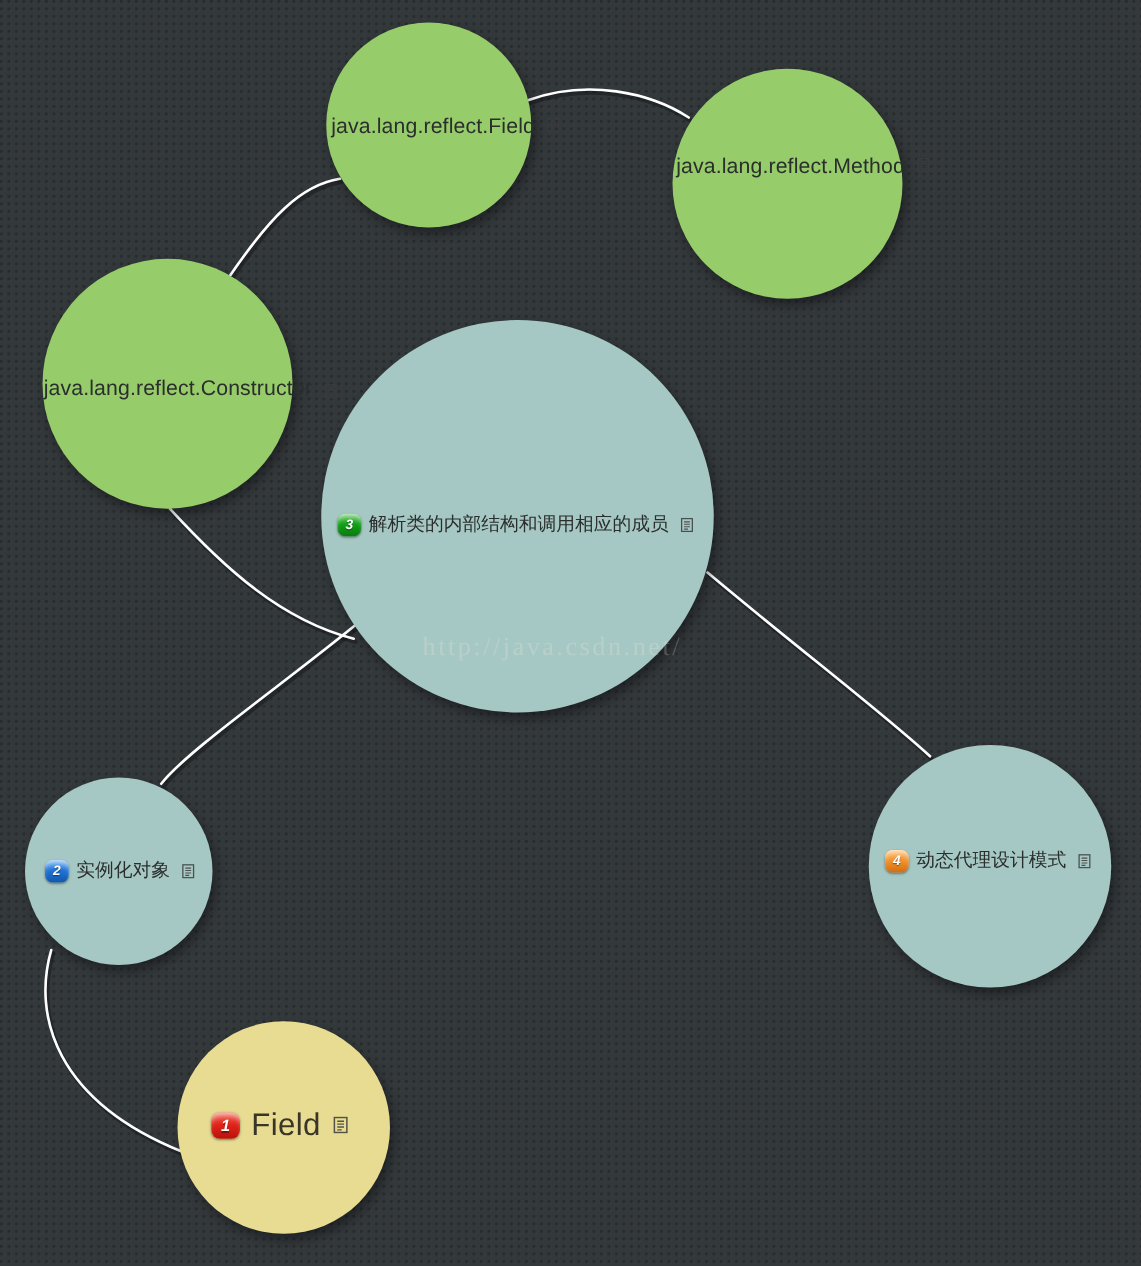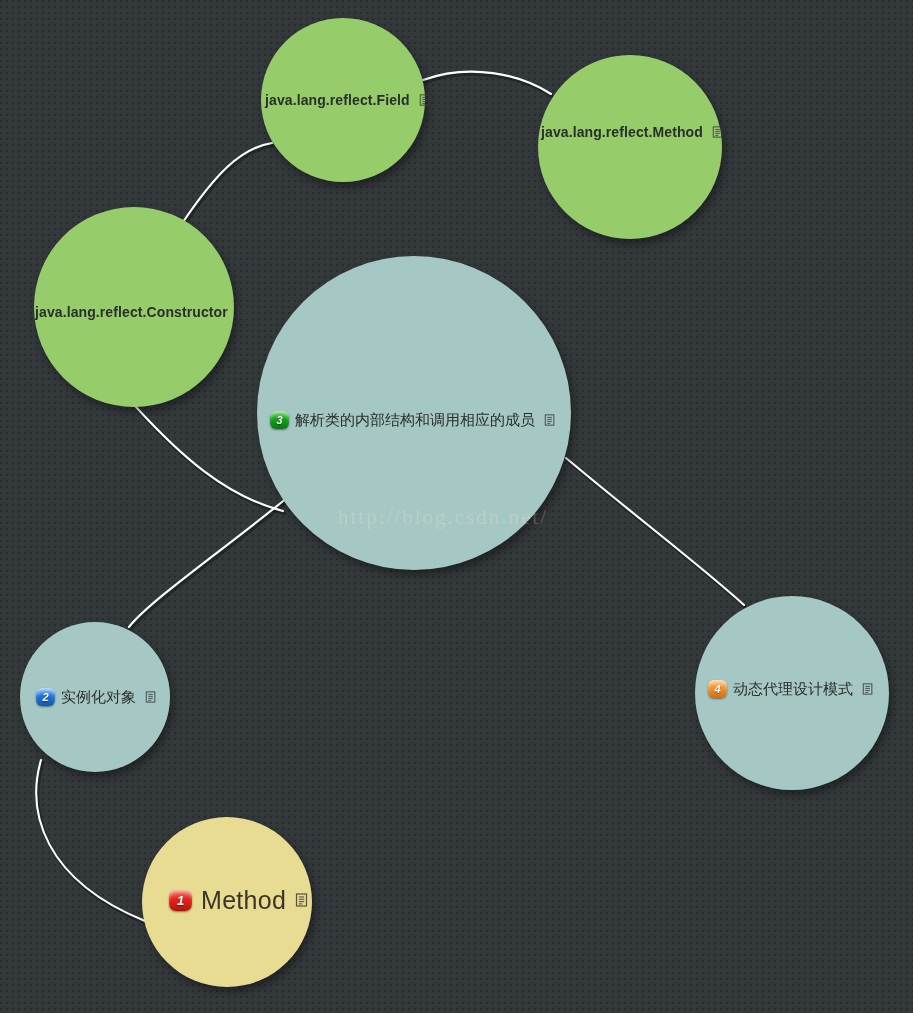--- a/index.html
+++ b/index.html
@@ -33,24 +33,23 @@
 
   .node-label{
     position:absolute;
     display:flex;align-items:center;
     white-space:nowrap;
     color:#2b2b2b;
     line-height:1;
     pointer-events:none;
   }
   .lbl-text{
-    font-size:14px;
+    font-size:17px;
     color:#2a2e2c;
     letter-spacing:0.1px;
-    font-weight:bold;
   }
   .lbl-cjk{
     font-size:15px;
     color:#2a2e2c;
     font-family:Liberation Serif, serif;
   }
   .lbl-big{
     font-size:25px;
     color:#3a3526;
     letter-spacing:0.3px;
@@ -189,28 +188,28 @@
             <line x1="3.8" y1="4" x2="9.2" y2="4" stroke="#3b3b3b" stroke-width="1.1"></line>
             <line x1="3.8" y1="6.3" x2="9.2" y2="6.3" stroke="#3b3b3b" stroke-width="1.1"></line>
             <line x1="3.8" y1="8.6" x2="9.2" y2="8.6" stroke="#3b3b3b" stroke-width="1.1"></line>
             <line x1="3.8" y1="10.9" x2="7.4" y2="10.9" stroke="#3b3b3b" stroke-width="1.1"></line>
           </svg>
         </span>
       </div>
       <div class="node node-yellow" style="left: 142px; top: 817px; width: 170px; height: 170px;"></div>
       <div class="node-label" style="left: 169px; top: 888px; height: 24px;">
         <span class="badge badge-1 badge-big">1</span>
-        <span class="lbl-big">Method</span>
+        <span class="lbl-big">Field</span>
         <span class="note-icon">
           <svg width="14" height="14" viewBox="0 0 14 14">
             <rect x="1.5" y="1" width="10" height="12" fill="none" stroke="#3b3b3b" stroke-width="1.2"></rect>
             <line x1="3.8" y1="4" x2="9.2" y2="4" stroke="#3b3b3b" stroke-width="1.1"></line>
             <line x1="3.8" y1="6.3" x2="9.2" y2="6.3" stroke="#3b3b3b" stroke-width="1.1"></line>
             <line x1="3.8" y1="8.6" x2="9.2" y2="8.6" stroke="#3b3b3b" stroke-width="1.1"></line>
             <line x1="3.8" y1="10.9" x2="7.4" y2="10.9" stroke="#3b3b3b" stroke-width="1.1"></line>
           </svg>
         </span>
       </div>
     </div>
 
-  <div id="watermark" style="left: 338px; top: 505px;">http://blog.csdn.net/</div>
+  <div id="watermark" style="left: 338px; top: 505px;">http://java.csdn.net/</div>
 
 </div>
 
 </body></html>

